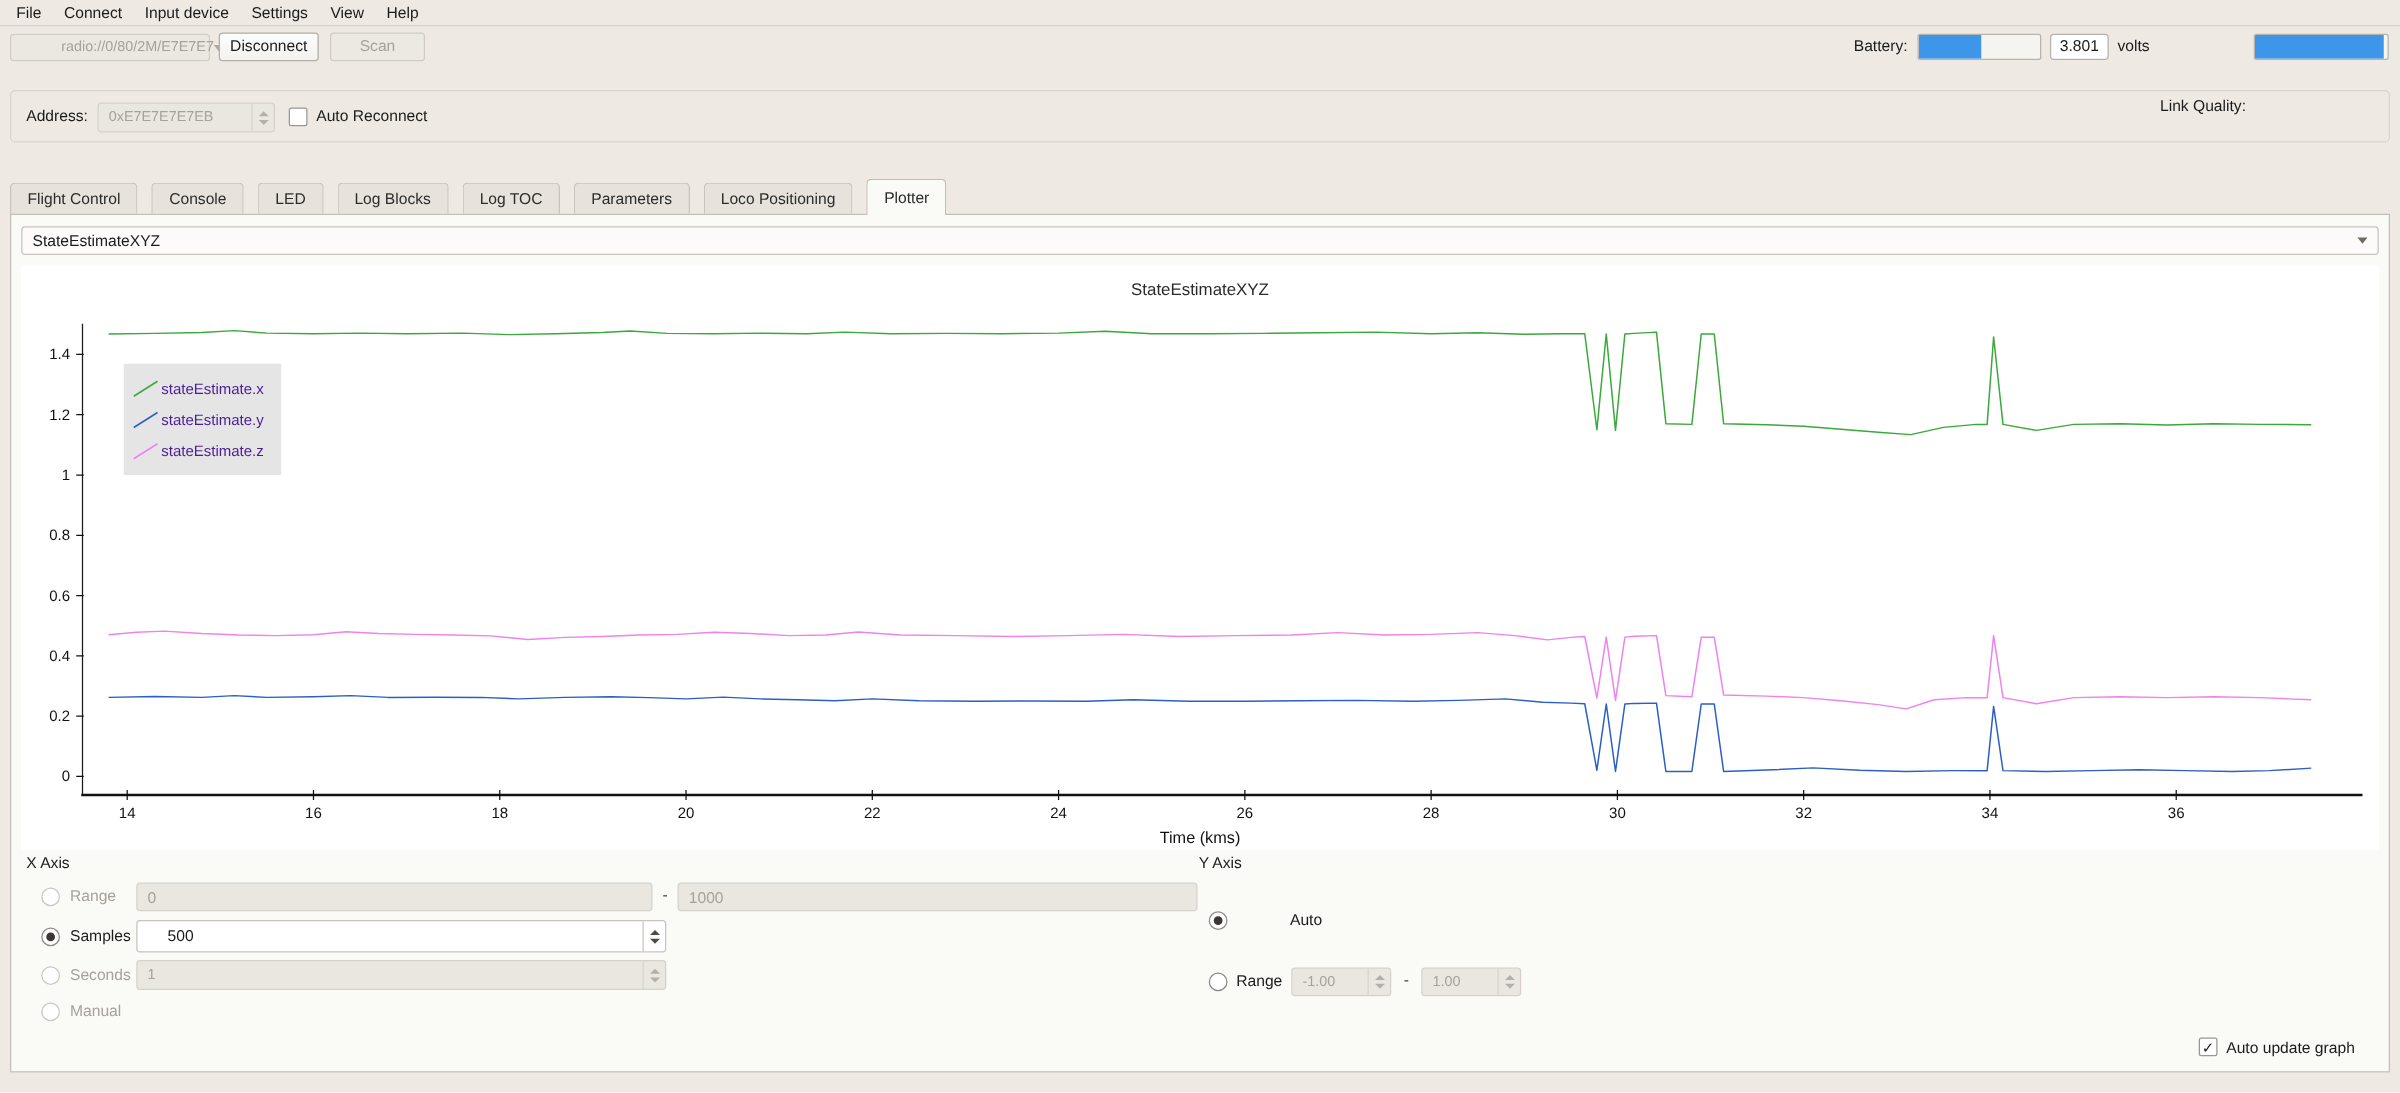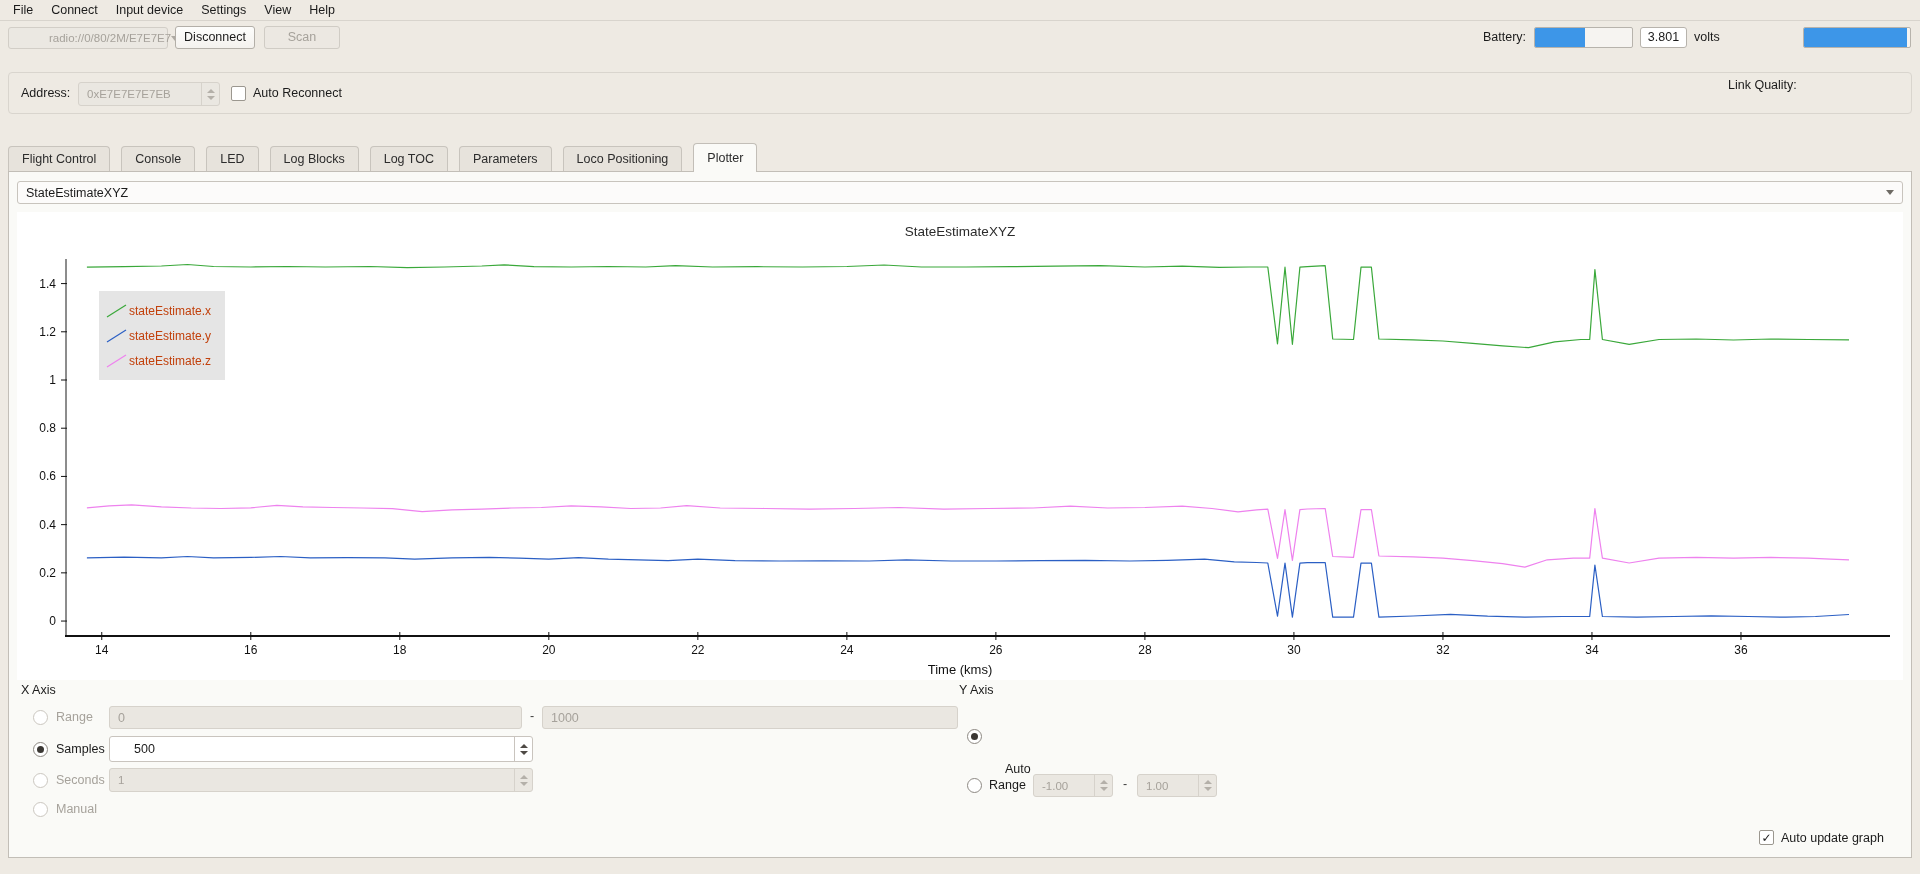--- a/index.html
+++ b/index.html
@@ -63,21 +63,21 @@
   
   .page { position:absolute; left:8px; top:171px; width:1904px; height:687px; background:#fafaf7;
           border:1px solid #c2beb7; z-index:2; }
   .log-combo { position:absolute; left:8px; top:9px; width:1886px; height:23px; }
   .chart-widget { position:absolute; left:8px; top:40px; width:1886px; height:468px; background:#ffffff; }
   .chart-title { position:absolute; left:0; top:12px; width:100%; text-align:center; font-size:13.5px; color:#2b2b2b; }
   .plot-svg { position:absolute; left:0; top:0; }
   .tick { font-size:12px; fill:#111; font-family:"Liberation Sans","DejaVu Sans",sans-serif; }
   .legend { position:absolute; left:82px; top:79px; width:126px; background:#e5e5e5; padding:7px 6px; }
   .lg-row { display:flex; align-items:center; height:25px; }
-  .lg-t { font-size:12px; color:#c2410c; }
+  .lg-t { font-size:12px; color:#4c1d95; }
   .xlabel { position:absolute; left:0; top:450px; width:100%; text-align:center; font-size:13px; color:#111; }
 
   
   .grp-label { position:absolute; font-size:12.5px; color:#1b1b1b; }
   .crow { position:absolute; left:0; width:100%; }
   .crow > * { position:absolute; }
   .dash { color:#3c3c3c; }
 
   .footer-cb { position:absolute; }
 </style>
@@ -258,21 +258,21 @@
 
     <div class="crow row disabled" style="top:628px; height:20px;">
       <span class="radio disabled" style="left:24px; top:2px;"></span>
       <span class="lbl" style="left:47px; top:2px;">Manual</span>
     </div>
 
     <span class="grp-label" style="left:950px; top:511px;">Y Axis</span>
 
     <div class="crow" style="top:555px; height:20px;">
       <span class="radio on" style="left:958px; top:2px;"></span>
-      <span class="lbl" style="left:996px; top:2px;margin-top:33px;">Auto</span>
+      <span class="lbl" style="left:1023px; top:2px;">Auto</span>
     </div>
 
     <div class="crow" style="top:601px; height:25px;">
       <span class="radio" style="left:958px; top:5px;"></span>
       <span class="lbl" style="left:980px; top:5px;">Range</span>
       <div class="entry disabled" style="left:1024px; top:1px; width:80px; height:23px;">
         <span class="txt" style="font-size:11.5px;">-1.00</span>
         <span class="spincol">
           <span class="arr-up"></span>
           <span class="arr-dn"></span>

